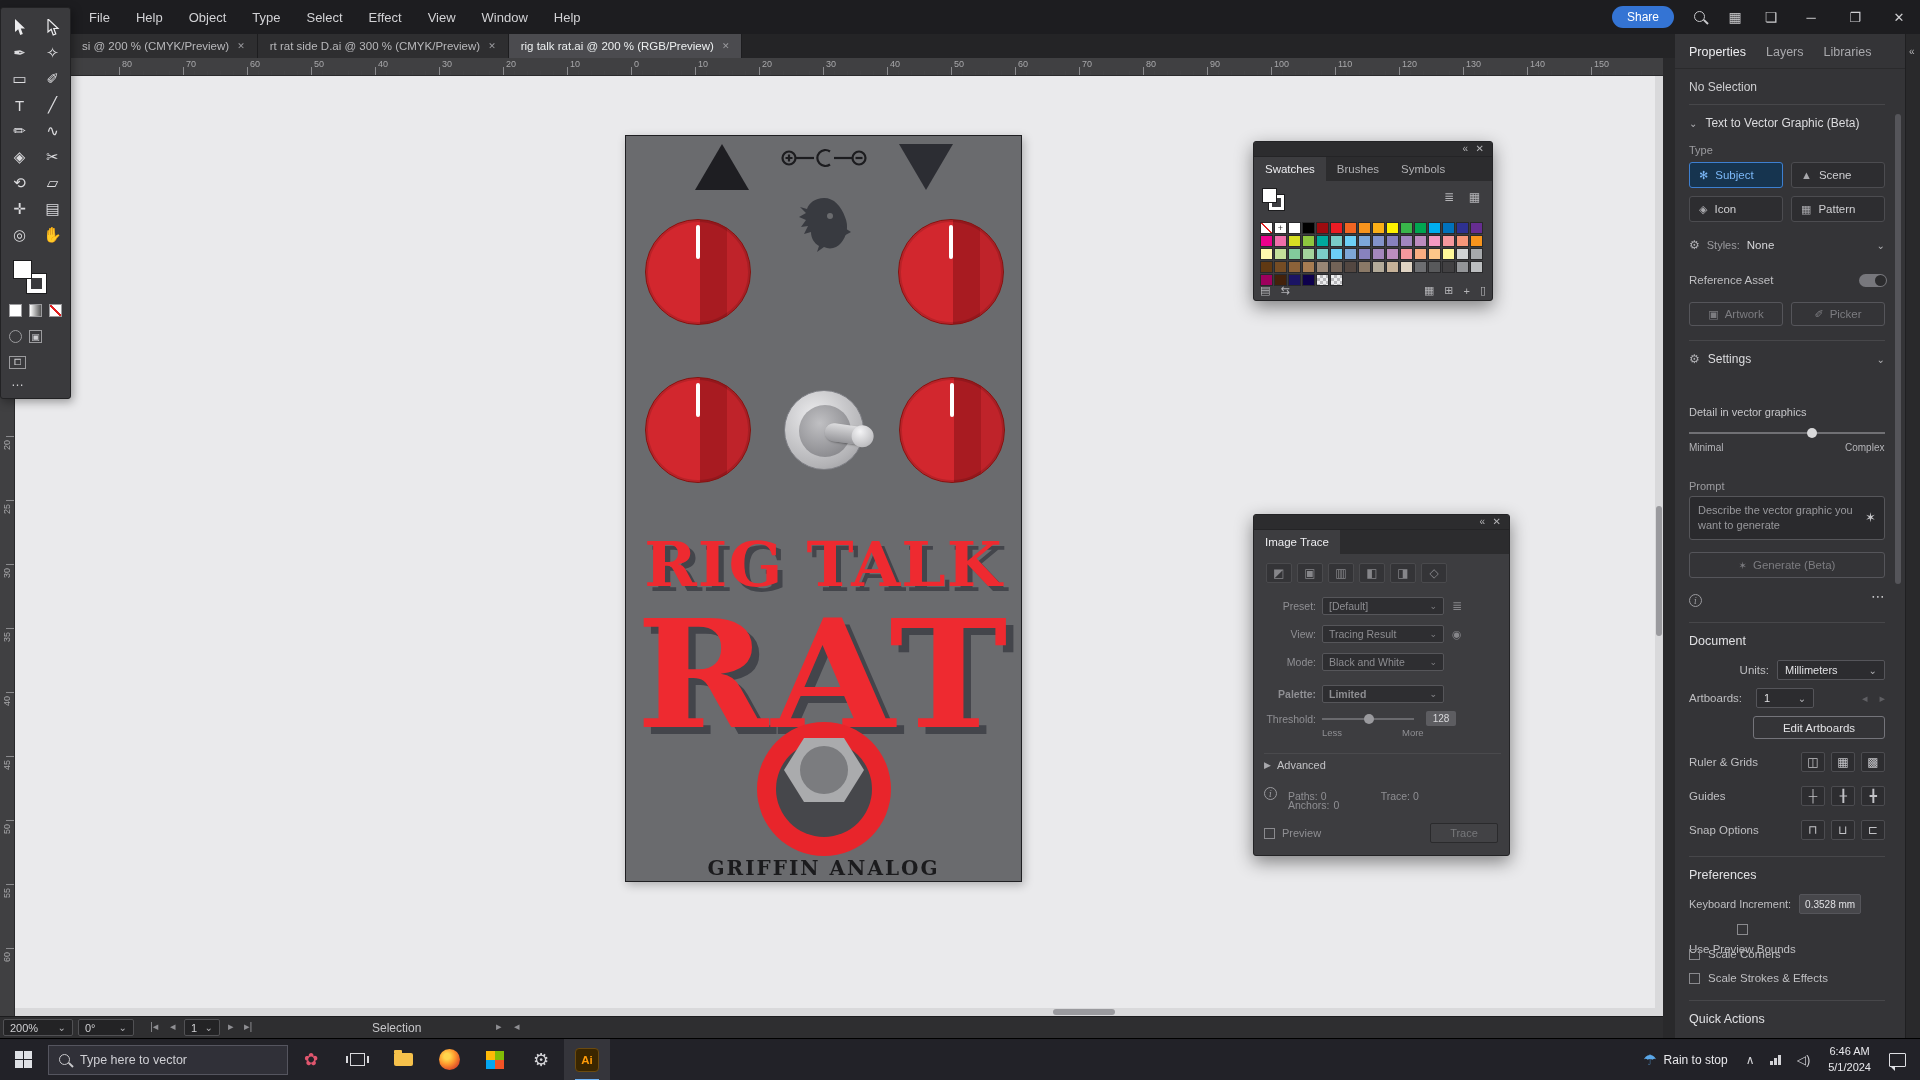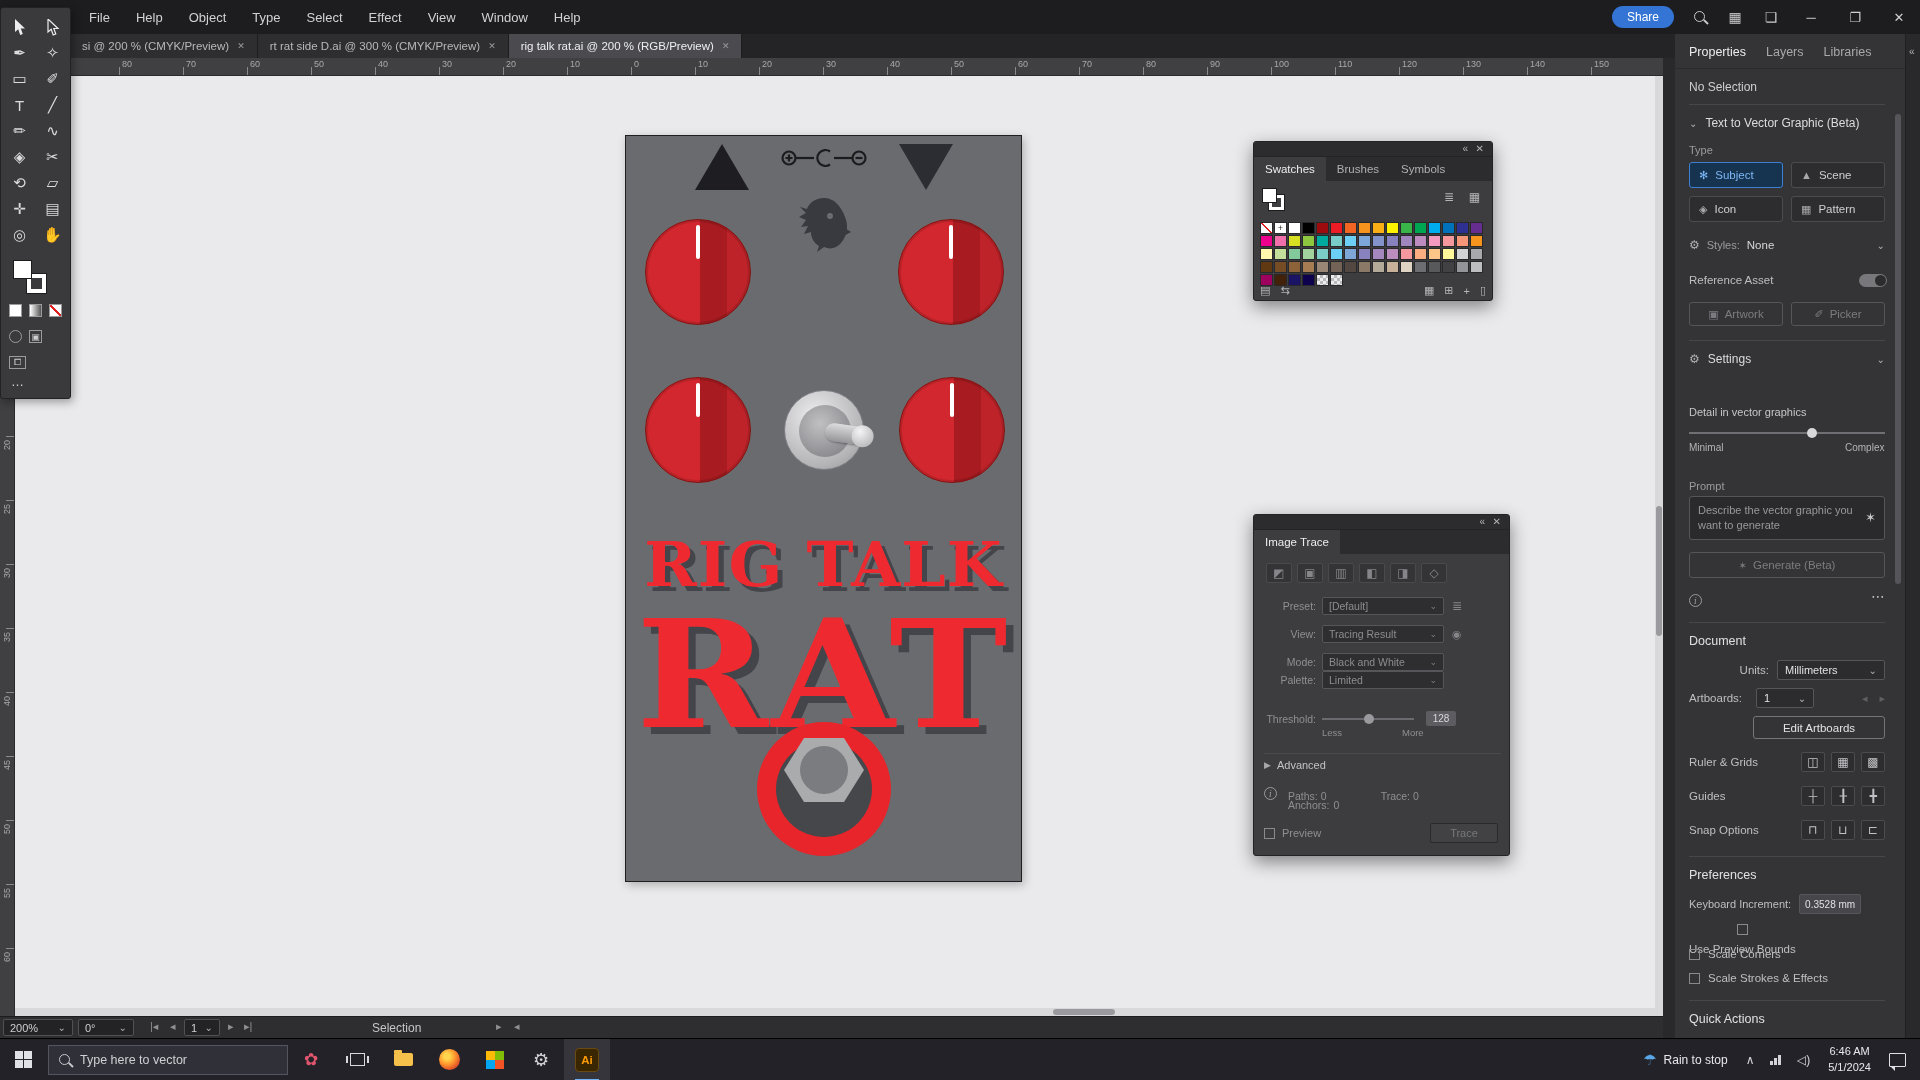--- a/index.html
+++ b/index.html
@@ -349,20 +349,21 @@
   </div>
 
   <div class="pedal-title1" style="top:398px;">RIG TALK</div>
   <div class="pedal-title2" style="top:478px;">RAT</div>
 
   <div class="hex-jack" style="left:131px;top:586px;">
     <div class="hex-ring"></div>
       <div class="hex-nut"></div>
       <div class="hex-center"></div>
   </div>
+  <div class="pedal-brand" style="top:720px;">GRIFFIN ANALOG</div>
 </div>
 
 <div class="abs scroll-v">
     <div class="scroll-v-thumb" style="top:430px;height:130px;"></div>
   </div>
 <div class="abs scroll-h">
     <div class="scroll-h-thumb" style="left:1038px;width:62px;"></div>
   </div>
 
 <div class="abs toolbar">
@@ -539,21 +540,21 @@
     </div>
     <span style="margin-left:8px;font-size:11px;color:#86868a;">◉</span>
   </div>
   <div class="trace-row" style="left:4px;top:138px;">
     <span class="trace-label">Mode:</span>
     <div class="dd" style="width:122px;">
       <span>Black and White</span>
         <span class="chev">⌄</span>
     </div>
   </div>
-  <div class="trace-row" style="left:4px;top:156px;">
+  <div class="trace-row" style="left:4px;top:170px;font-weight:bold;">
     <span class="trace-label">Palette:</span>
     <div class="dd" style="width:122px;">
       <span>Limited</span>
         <span class="chev">⌄</span>
     </div>
   </div>
   <div class="trace-row" style="left:4px;top:196px;">
     <span class="trace-label">Threshold:</span>
     <div style="position:relative;width:92px;height:10px;">
       <div style="position:absolute;top:4px;left:0;width:92px;height:2px;background:#6a6a6e;"></div>

